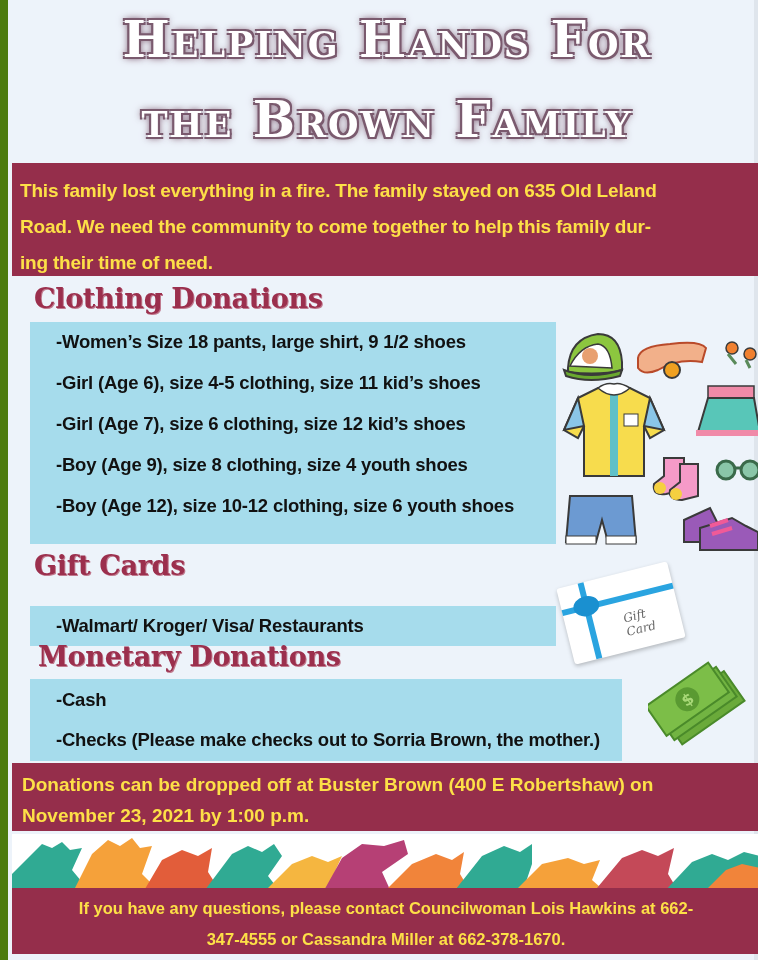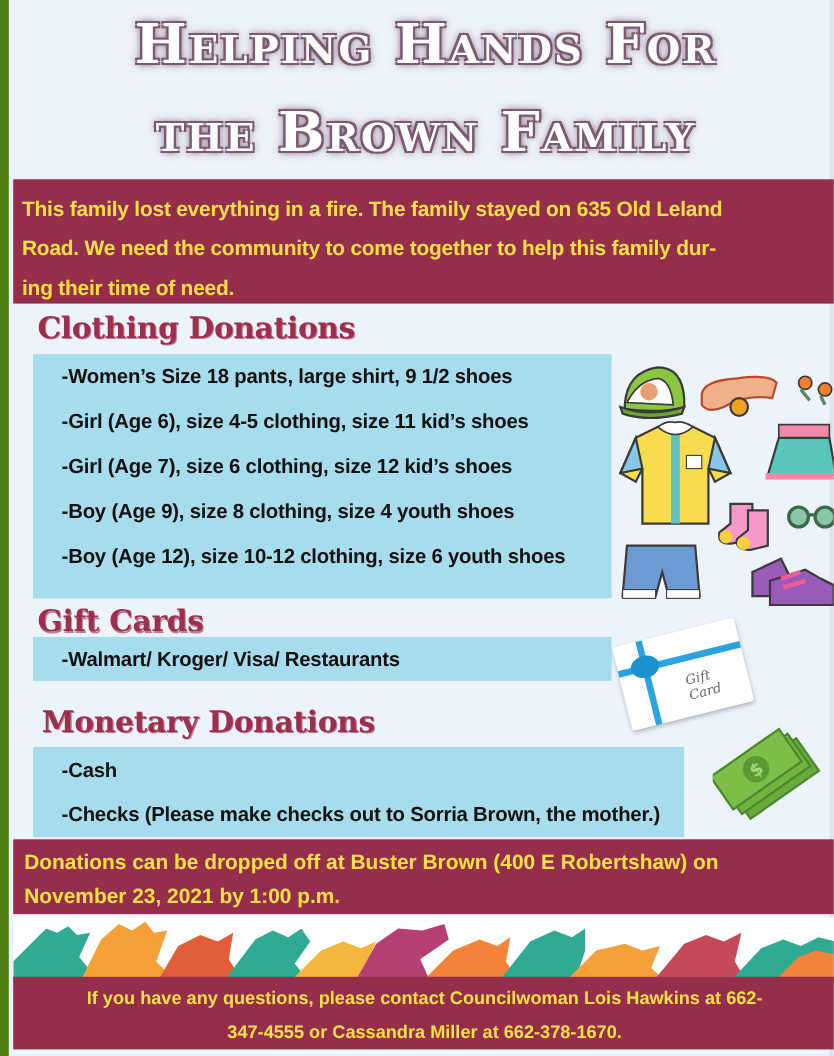--- a/index.html
+++ b/index.html
@@ -137,21 +137,21 @@
     </g>
 
     <g>
       <path d="M124 192 L150 180 L158 196 L172 200 L176 214 L124 214 Z" fill="#9a5ab8" stroke="#3a3a3a" stroke-width="2"></path>
       <path d="M140 200 L172 190 L186 198 L198 204 L198 222 L140 222 Z" fill="#9a5ab8" stroke="#3a3a3a" stroke-width="2"></path>
       <path d="M150 198 L168 192 M152 206 L172 200" stroke="#f05a98" stroke-width="4"></path>
     </g>
   </svg>
 
   <div class="section-head" style="left:26px; top:550px;">Gift Cards</div>
-  <div class="box" style="left:22px; top:579px; width:526px; height:40px;text-align:right;">
+  <div class="box" style="left:22px; top:606px; width:526px; height:40px;text-align:right;">
     <div class="item" style="top:9px;">-Walmart/ Kroger/ Visa/ Restaurants</div>
   </div>
   <div class="art" style="left:556px; top:574px; width:114px; height:78px; background:#ffffff; transform:rotate(-14deg); box-shadow:0 2px 4px rgba(0,0,0,0.25); border-radius:3px;">
     <div style="position:absolute; left:22px; top:0; width:6px; height:78px; background:#2aa4e0;"></div>
     <div style="position:absolute; left:0; top:22px; width:114px; height:6px; background:#2aa4e0;"></div>
     <div style="position:absolute; left:12px; top:14px; width:26px; height:20px; background:#1a90d0; border-radius:50%;"></div>
     <div style="position:absolute; left:58px; top:38px; font-family:'DejaVu Serif', serif; font-style:italic; font-size:12px; color:#666;">Gift Card</div>
   </div>
 
   <div class="section-head" style="left:30px; top:641px;">Monetary Donations</div>

